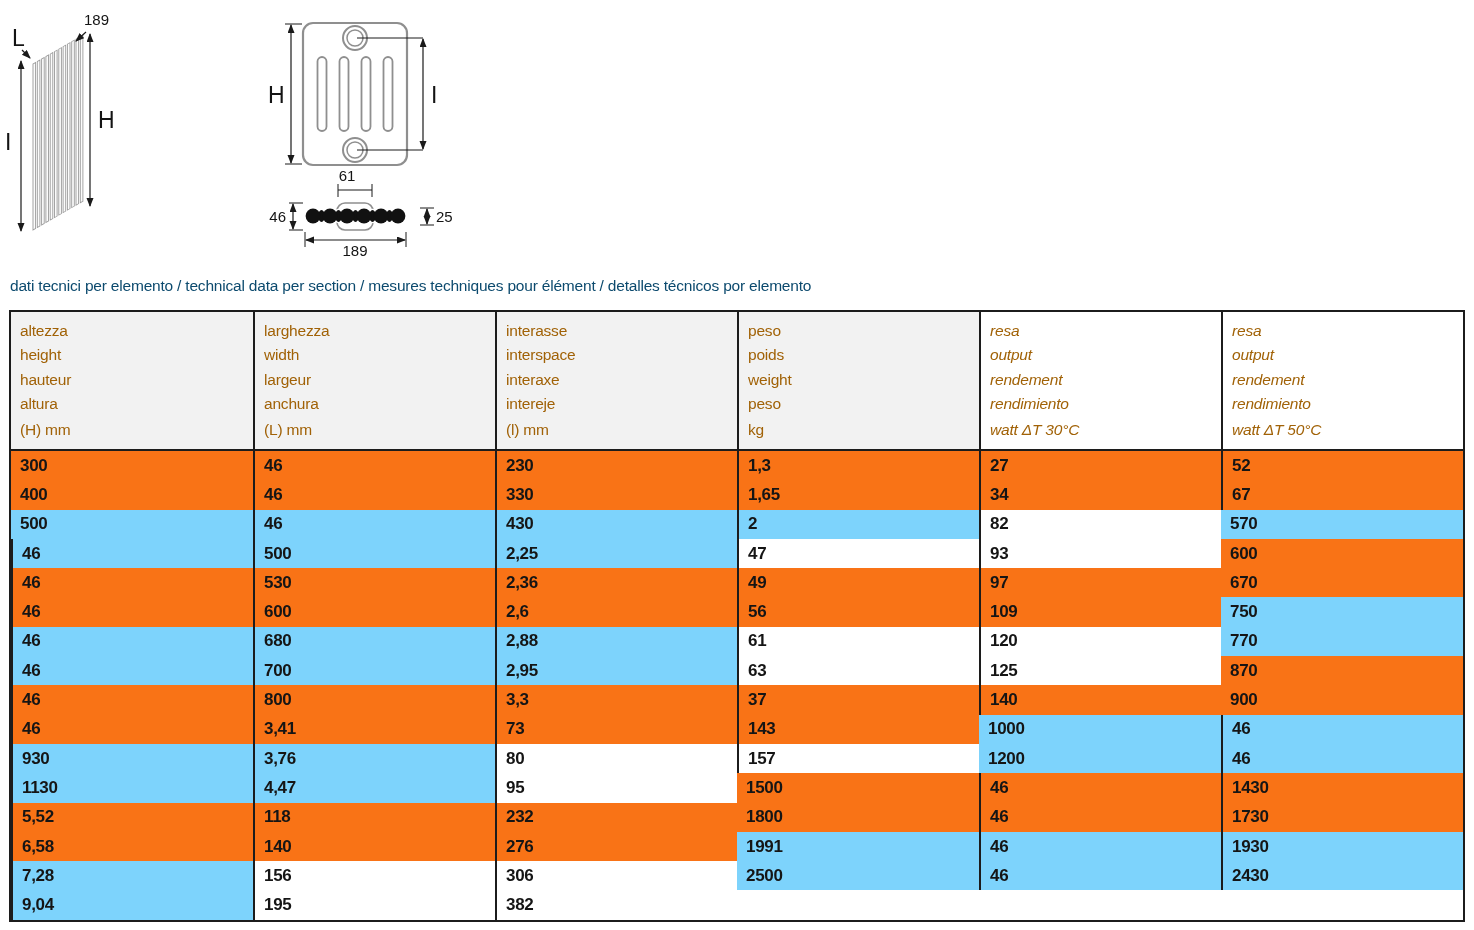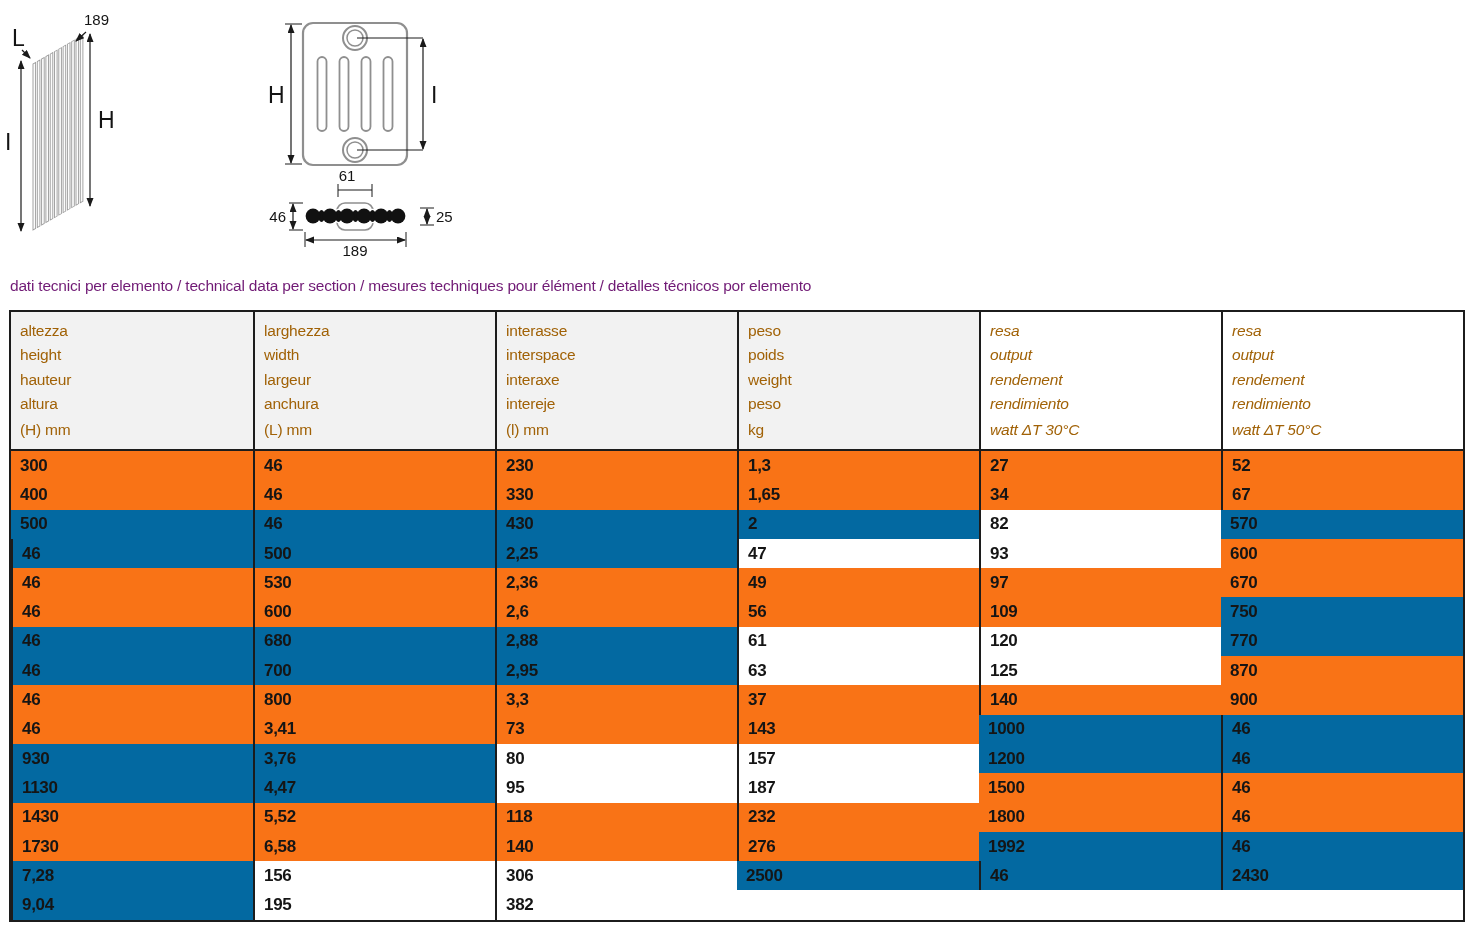--- a/index.html
+++ b/index.html
@@ -10,21 +10,21 @@
   .diagrams{position:absolute;left:0;top:0;}
   .diagrams text{fill:#141414;font-family:"Liberation Sans",sans-serif;}
   .diagrams text.big{font-size:23px;}
   .diagrams text.small{font-size:15px;}
   .dimline{stroke:#1a1a1a;stroke-width:1.2;fill:none;}
   .tick{stroke:#1a1a1a;stroke-width:1;fill:none;}
   .outline{stroke:#8f8f8f;fill:none;}
 
   .caption{
     position:absolute;left:10px;top:277px;width:1200px;
-    font-size:15.5px;color:#701a75;letter-spacing:-0.2px;white-space:nowrap;
+    font-size:15.5px;color:#0c4a6e;letter-spacing:-0.2px;white-space:nowrap;
   }
 
   .spec-table{
     position:absolute;left:9px;top:310px;width:1456px;
     display:grid;
     grid-template-columns:repeat(6,1fr);
     grid-template-rows:139px repeat(16,29.3px);
     border:2px solid #1c1c1c;
     box-sizing:border-box;
   }
@@ -37,21 +37,21 @@
   }
   .hcell.c4,.hcell.c5{background:#ffffff;font-style:italic;}
   .hline{line-height:24.4px;white-space:nowrap;}
   .hunit{margin-top:auto;white-space:nowrap;}
   .cell{
     display:flex;align-items:center;box-sizing:border-box;
     padding-left:9px;font-size:17px;font-weight:bold;color:#151515;
     letter-spacing:-0.3px;white-space:nowrap;overflow:hidden;
   }
   .cell.dark{background:#f97316;}
-  .cell.light{background:#0369a1;}
+  .cell.light{background:#7dd3fc;}
   .cell.light.c4,.cell.light.c5{background:#ffffff;}
   .hcell.c1,.hcell.c2,.hcell.c3,.hcell.c4,.hcell.c5,
   .cell.c1,.cell.c2,.cell.c3,.cell.c4,.cell.c5{border-left:2px solid #1c1c1c;}
 </style>
 </head>
 <body>
 
 <div class="page">
 
   <svg class="diagrams" width="470" height="270" viewBox="0 0 470 270">
@@ -245,35 +245,35 @@
       <div class="cell c1 light">46</div>
       <div class="cell c2 light">930</div>
       <div class="cell c3 light">3,76</div>
       <div class="cell c4 light">80</div>
       <div class="cell c5 light">157</div>
       <div class="cell c0 light">1200</div>
       <div class="cell c1 light">46</div>
       <div class="cell c2 light">1130</div>
       <div class="cell c3 light">4,47</div>
       <div class="cell c4 light">95</div>
-      <div class="cell c5 light">187</div>
       <div class="cell c0 dark">1500</div>
       <div class="cell c1 dark">46</div>
       <div class="cell c2 dark">1430</div>
       <div class="cell c3 dark">5,52</div>
       <div class="cell c4 dark">118</div>
       <div class="cell c5 dark">232</div>
       <div class="cell c0 dark">1800</div>
       <div class="cell c1 dark">46</div>
       <div class="cell c2 dark">1730</div>
       <div class="cell c3 dark">6,58</div>
       <div class="cell c4 dark">140</div>
       <div class="cell c5 dark">276</div>
-      <div class="cell c0 light">1992</div>
-      <div class="cell c1 light">46</div>
+      <div class="cell c0 light">1991</div>
+      <div class="cell c1 light">46</div>
+      <div class="cell c2 light">1930</div>
       <div class="cell c3 light">7,28</div>
       <div class="cell c4 light">156</div>
       <div class="cell c5 light">306</div>
       <div class="cell c0 light">2500</div>
       <div class="cell c1 light">46</div>
       <div class="cell c2 light">2430</div>
       <div class="cell c3 light">9,04</div>
       <div class="cell c4 light">195</div>
       <div class="cell c5 light">382</div>
     </div>

